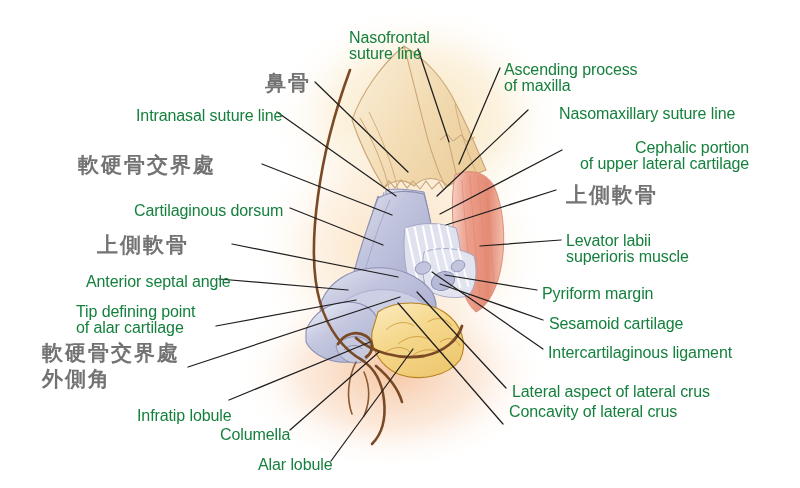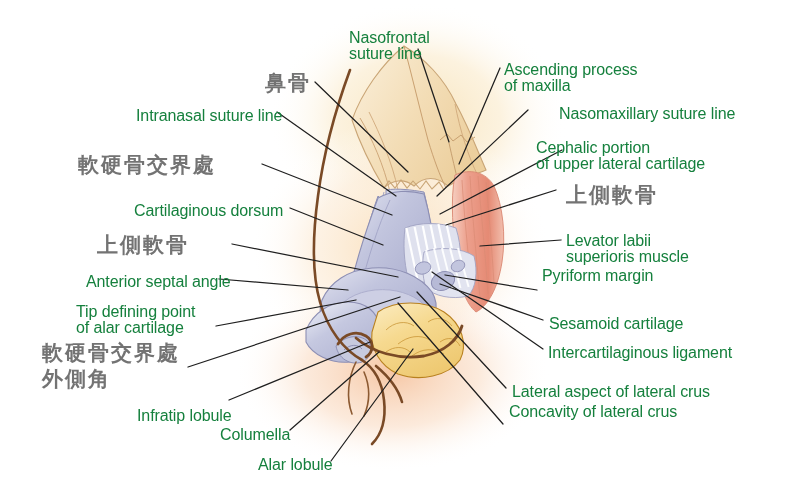--- a/index.html
+++ b/index.html
@@ -260,24 +260,24 @@
       <div class="lbl" style="left: 137px; top: 408px;">Infratip lobule</div>
       <div class="lbl" style="left: 220px; top: 427px;">Columella</div>
       <div class="lbl" style="left: 258px; top: 457px;">Alar lobule</div>
     </div>
   <div id="labels-right-layer">
       <div class="lbl" style="left: 349px; top: 30px;">Nasofrontal
 suture line</div>
       <div class="lbl" style="left: 504px; top: 62px;">Ascending process
 of maxilla</div>
       <div class="lbl" style="left: 534px; top: 106px; margin-left: 25px;">Nasomaxillary suture line</div>
-      <div class="lbl" style="left: 536px; top: 140px;">Cephalic portion
+      <div class="lbl" style="left: 580px; top: 140px; text-align: right;">Cephalic portion
 of upper lateral cartilage</div>
       <div class="lbl cn" style="left: 566px; top: 182px;">上側軟骨</div>
       <div class="lbl" style="left: 566px; top: 233px;">Levator labii
 superioris muscle</div>
-      <div class="lbl" style="left: 542px; top: 268px;">Pyriform margin</div>
+      <div class="lbl" style="left: 542px; top: 286px;">Pyriform margin</div>
       <div class="lbl" style="left: 549px; top: 316px;">Sesamoid cartilage</div>
       <div class="lbl" style="left: 548px; top: 345px;">Intercartilaginous ligament</div>
       <div class="lbl" style="left: 512px; top: 384px;">Lateral aspect of lateral crus</div>
       <div class="lbl" style="left: 509px; top: 404px;">Concavity of lateral crus</div>
     </div>
 </div>
 
 </body></html>

